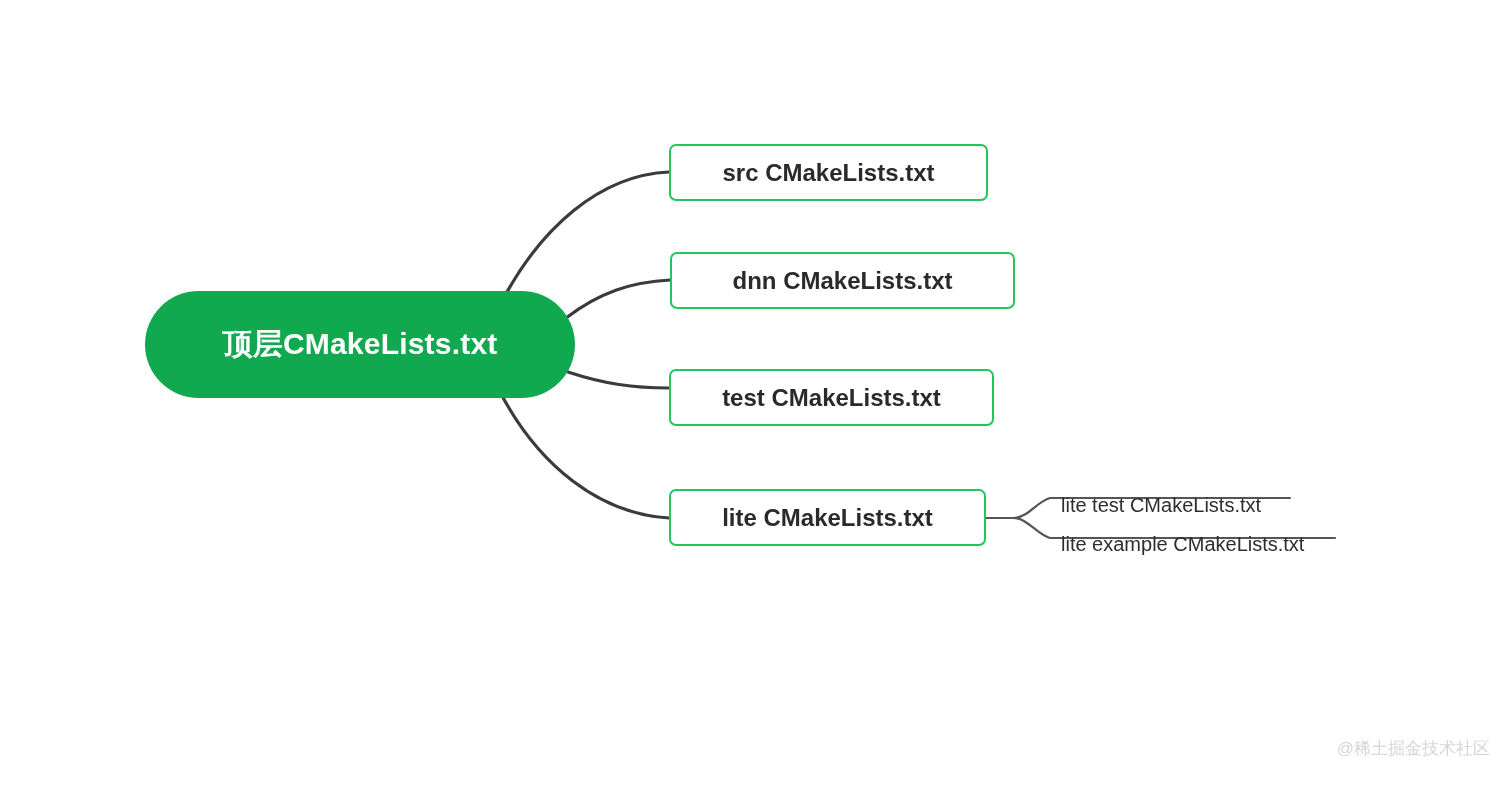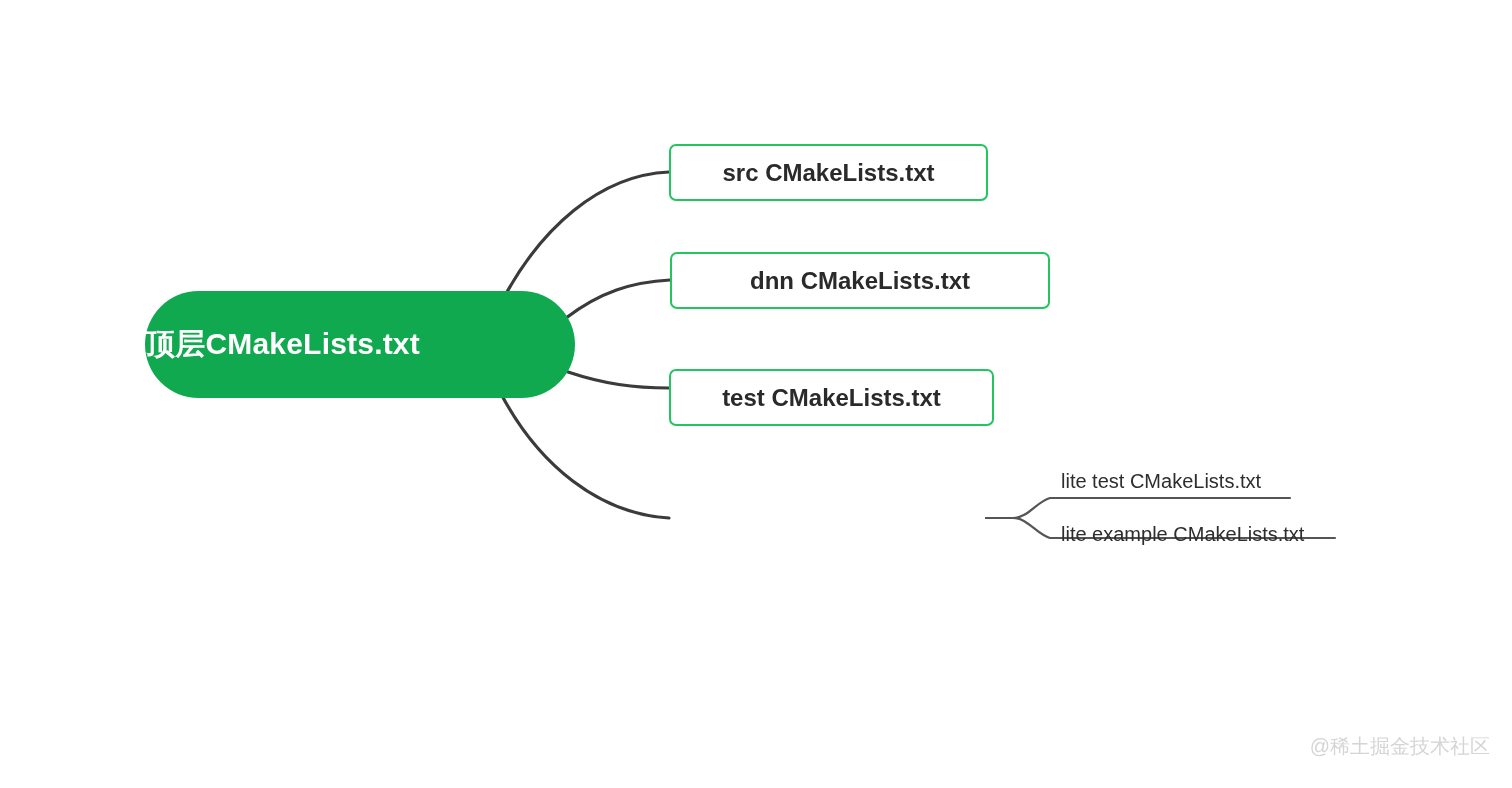--- a/index.html
+++ b/index.html
@@ -30,21 +30,21 @@
   .root-node {
     position: absolute;
     left: 145px;
     top: 291px;
     width: 430px;
     height: 107px;
     border-radius: 54px;
     background: #10a94f;
     display: flex;
     align-items: center;
-    justify-content: flex-start;
+    justify-content: center;
     box-sizing: border-box;
   }
   .root-label {
     color: #ffffff;
     font-size: 30px;
     font-weight: bold;
     letter-spacing: 0.2px;
     white-space: nowrap;
   }
 
@@ -60,42 +60,43 @@
     box-sizing: border-box;
   }
   .node-box-label {
     color: #2a2a2a;
     font-size: 24px;
     font-weight: bold;
     white-space: nowrap;
   }
 
   #node-src  { left: 669px; top: 144px; width: 319px; height: 57px; }
-  #node-dnn  { left: 670px; top: 252px; width: 380px; height: 57px; }
+  #node-dnn  { left: 670px; top: 252px; width: 345px; height: 57px; }
   #node-test { left: 669px; top: 360px; width: 325px; height: 57px; margin-top: 9px; }
   #node-lite { left: 669px; top: 489px; width: 317px; height: 57px; }
 
   
   .leaf-label {
     position: absolute;
     color: #2e2e2e;
     font-size: 20px;
     font-weight: normal;
     white-space: nowrap;
+    margin-top: 24px;
   }
   #leaf-lite-test    { left: 1061px; top: 470px; }
-  #leaf-lite-example { left: 1061px; top: 523px; }
+  #leaf-lite-example { left: 1061px; top: 509px; }
 
   
   .watermark {
     position: absolute;
     right: 22px;
     bottom: 28px;
     color: #d5d5d5;
-    font-size: 20px;
+    font-size: 17px;
     white-space: nowrap;
     user-select: none;
   }
 </style>
 </head>
 <body>
 
 <div id="canvas">
 
   <svg id="edges" viewBox="0 0 1512 788" width="1512" height="788" xmlns="http://www.w3.org/2000/svg">
@@ -125,20 +126,23 @@
   </div>
 
   <div class="node-box" id="node-dnn">
     <span class="node-box-label">dnn CMakeLists.txt</span>
   </div>
 
   <div class="node-box" id="node-test">
     <span class="node-box-label">test CMakeLists.txt</span>
   </div>
 
+  <div class="node-box" id="node-lite">
+    <span class="node-box-label">lite CMakeLists.txt</span>
+  </div>
 
   <div class="leaf-label" id="leaf-lite-test">lite test CMakeLists.txt</div>
 
   <div class="leaf-label" id="leaf-lite-example">lite example CMakeLists.txt</div>
 
   <div class="watermark">@稀土掘金技术社区</div>
 
 </div>
 
 </body></html>

